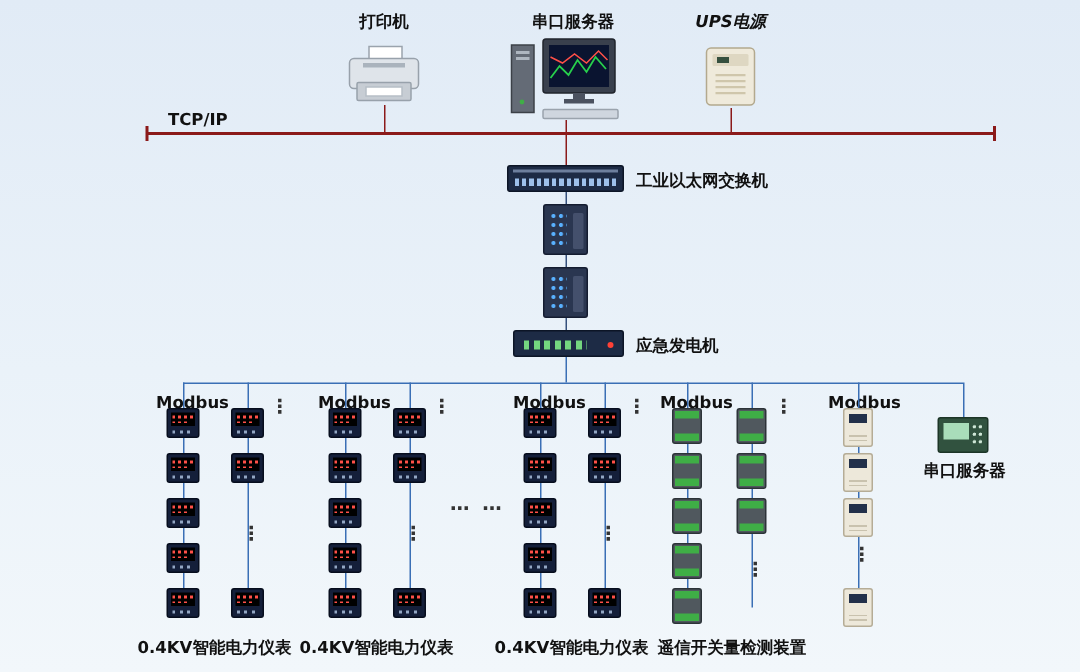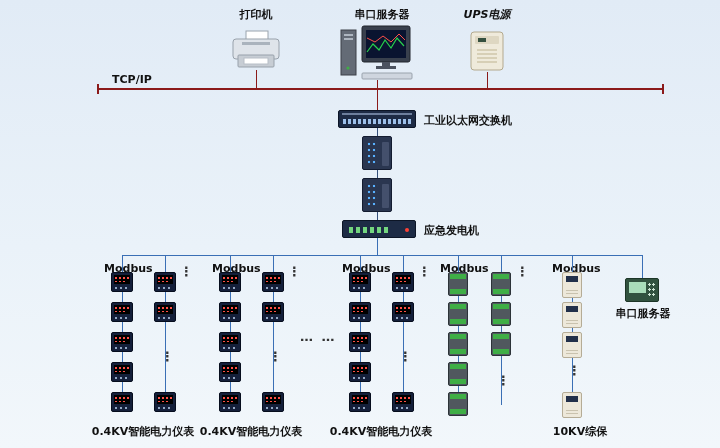--- a/index.html
+++ b/index.html
@@ -205,19 +205,19 @@
       <div class="dev relay" style="left: 14px; top: 77px; width: 20px; height: 26px;"></div>
       <div class="dev relay" style="left: 14px; top: 137px; width: 20px; height: 26px;"></div>
       <div class="vell" style="left: 20px; top: 108.5px;">⋮</div>
     </div>
 
   <div class="hell" style="left:300px;top:329px;">… …</div>
 
   <div class="caption" style="left:83px;width:120px;">0.4KV智能电力仪表</div>
   <div class="caption" style="left:191px;width:120px;">0.4KV智能电力仪表</div>
   <div class="caption" style="left:321px;width:120px;">0.4KV智能电力仪表</div>
-  <div class="caption" style="left:535px;width:90px;">10KV综保</div>
+  <div class="caption" style="left:423px;width:130px;">遥信开关量检测装置</div>
 
   <div class="vline blue" style="left:642px;top:255px;height:23px;"></div>
   <div class="dev-gen" style="left:625px;top:278px;"></div>
   <div class="caption" style="left:600px;width:86px;top:306px;">串口服务器</div>
 
 </div>
 
 </body></html>

